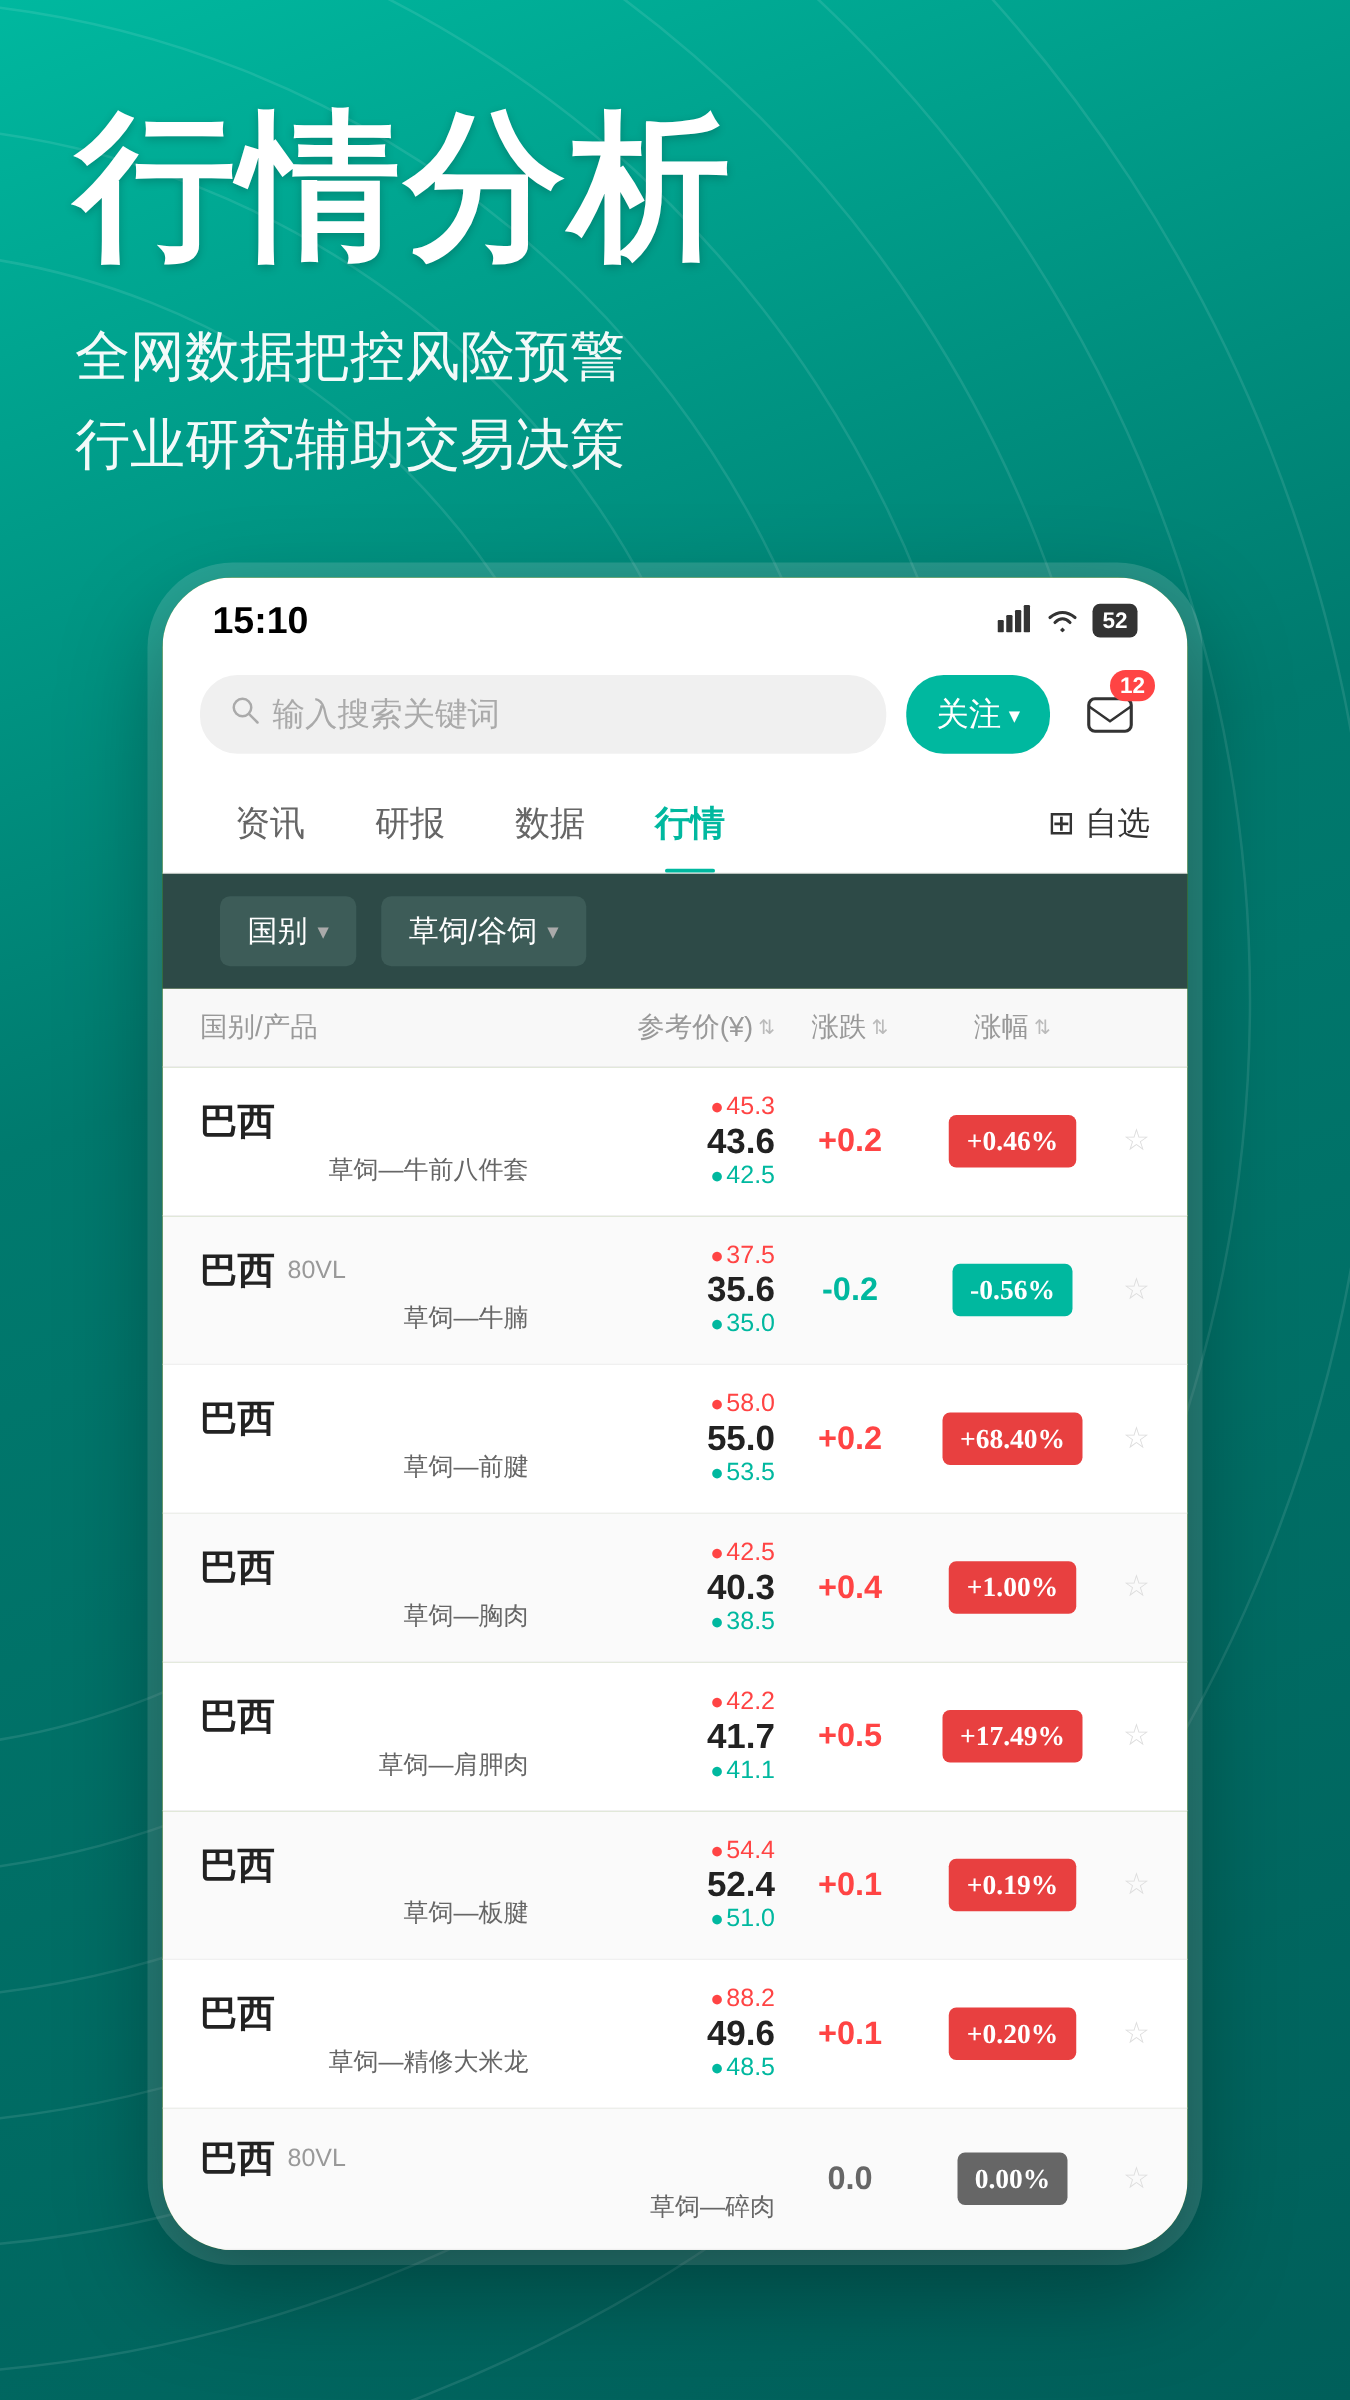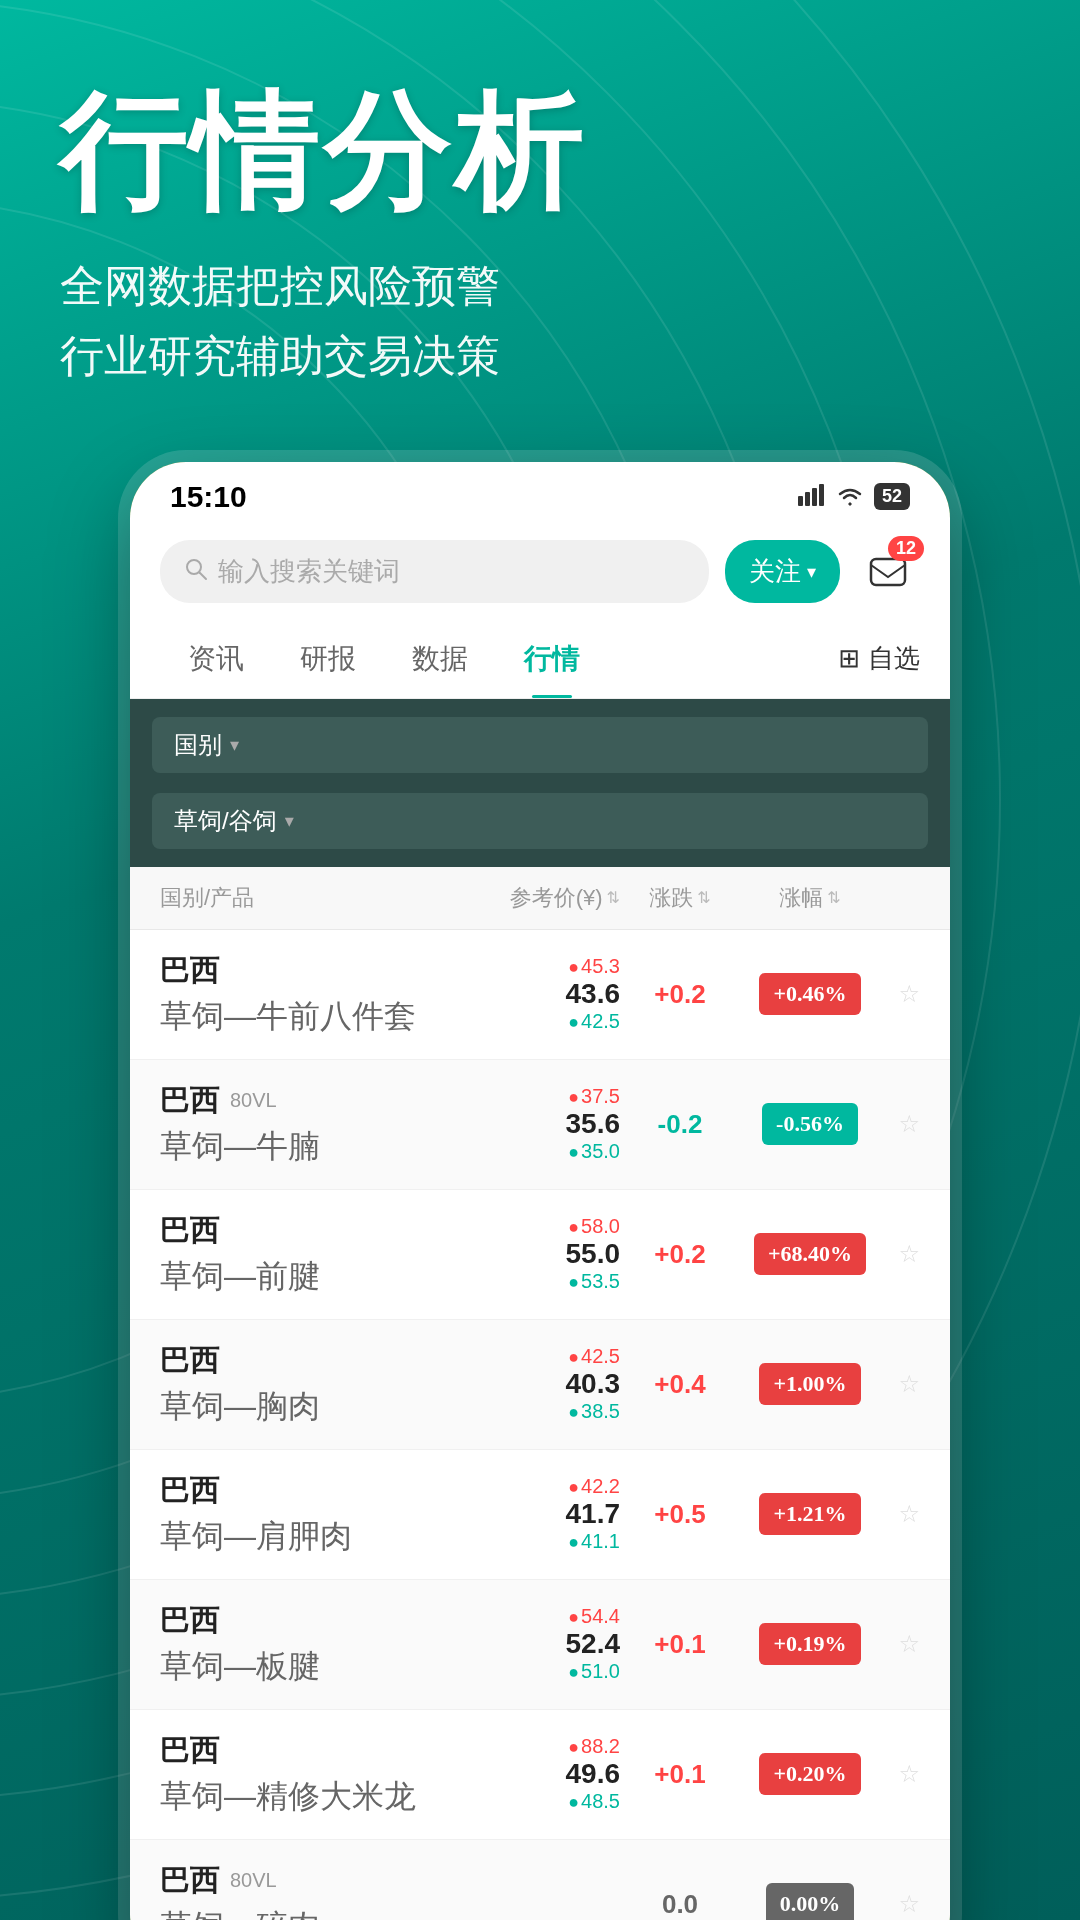--- a/index.html
+++ b/index.html
@@ -175,24 +175,23 @@
       align-items: center;
       gap: 8px;
       color: #333;
       font-size: 26px;
       cursor: pointer;
     }
 
     
     .filter-bar {
       background: #2d4a47;
-      padding: 18px 22px;
+      padding: 18px 46px;
       display: flex;
       gap: 20px;
-      flex-direction: column;
     }
     .filter-chip {
       background: #3d5c58;
       color: white;
       border-radius: 8px;
       padding: 12px 22px;
       font-size: 24px;
       display: flex;
       align-items: center;
       gap: 8px;
@@ -231,23 +230,24 @@
       display: flex;
       align-items: center;
       gap: 10px;
     }
     .row-name-tag {
       font-size: 20px;
       color: #999;
       font-weight: 400;
     }
     .row-name-sub {
-      font-size: 32px;
+      font-size: 20px;
       color: #666;
       margin-top: 4px;
+      text-align: right;
     }
     .row-price-col { flex: 1.5; text-align: right; }
     .price-high { font-size: 20px; color: #ff4444; }
     .price-main { font-size: 28px; font-weight: 600; color: #222; }
     .price-low { font-size: 20px; color: #00b89f; }
     .price-dot-red { color: #ff4444; font-size: 18px; margin-right: 2px; }
     .price-dot-green { color: #00b89f; font-size: 18px; margin-right: 2px; }
     .row-change { width: 120px; text-align: center; }
     .change-pos { color: #ff4444; font-size: 26px; font-weight: 600; }
     .change-neg { color: #00b89f; font-size: 26px; font-weight: 600; }
@@ -496,21 +496,21 @@
     </div>
     <div class="row-price-col">
       <div><span class="price-dot-red">●</span><span class="price-high">42.2</span></div>
       <div class="price-main">41.7</div>
       <div><span class="price-dot-green">●</span><span class="price-low">41.1</span></div>
     </div>
     <div class="row-change">
       <span class="change-pos">+0.5</span>
     </div>
     <div class="row-pct">
-      <span class="pct-badge pct-red">+1.21%</span>
+      <span class="pct-badge pct-red">+17.49%</span>
     </div>
     <div class="row-star">
       <span class="star-icon">☆</span>
     </div>
   </div>
         <div class="table-row">
     <div class="row-product">
       <div class="row-name-main">
         巴西
         

